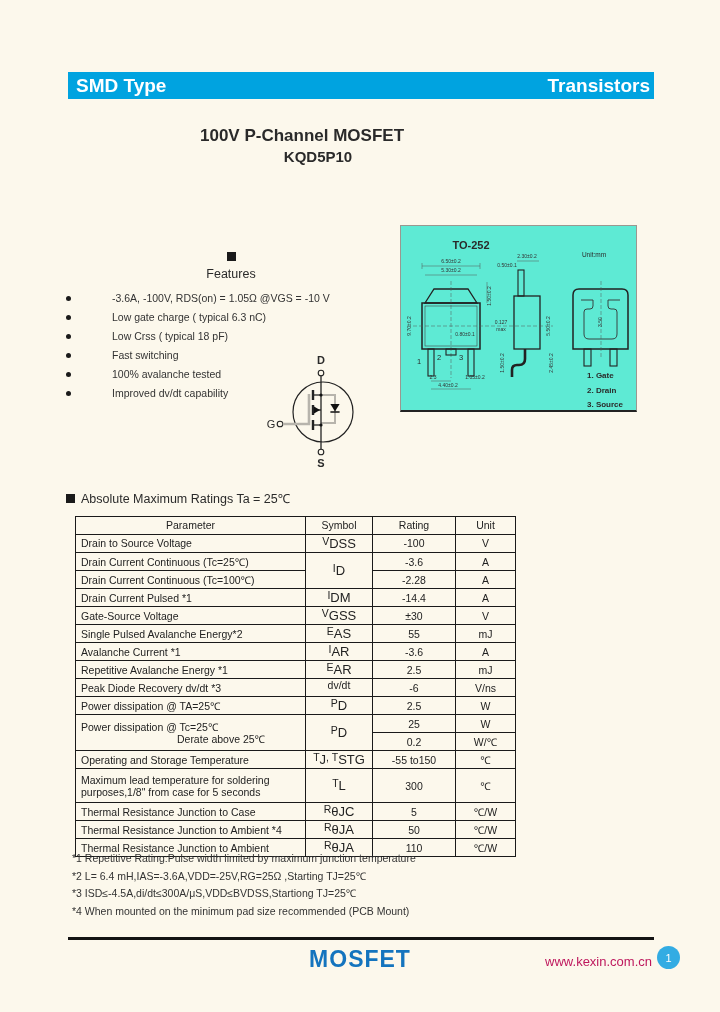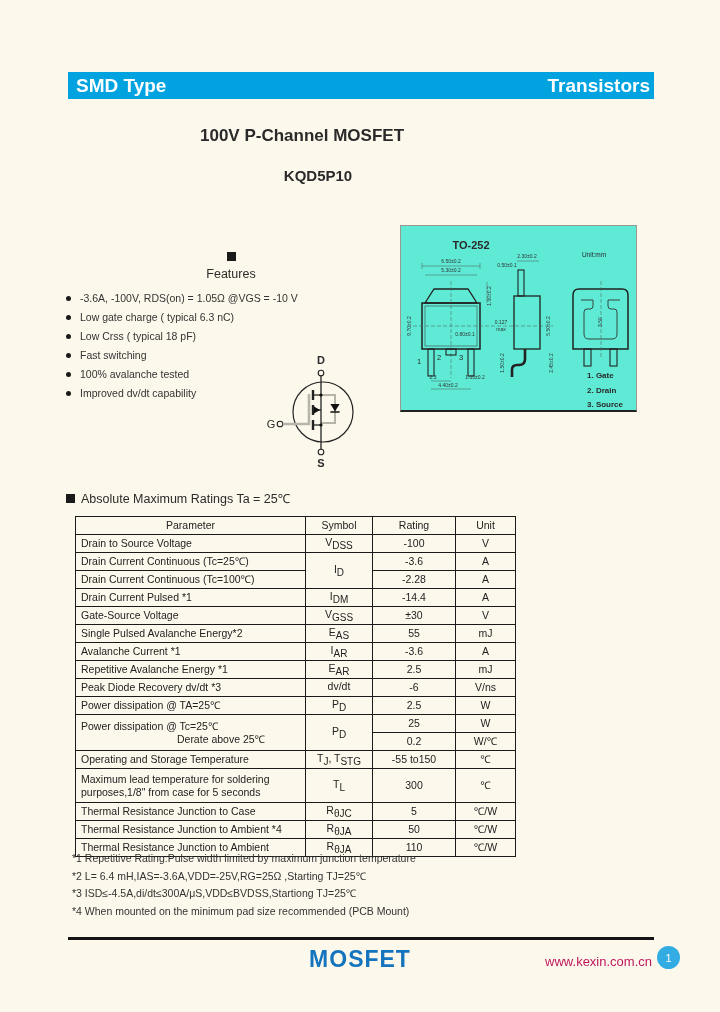--- a/index.html
+++ b/index.html
@@ -7,48 +7,48 @@
         font-family:"Liberation Sans", sans-serif;color:#2a2a2a;overflow:hidden;}
 
   
   .band{position:absolute;left:68px;top:72px;width:586px;height:27px;background:#00A3E0;
         color:#fff;display:flex;justify-content:space-between;align-items:center;
         font-size:19px;font-weight:bold;box-sizing:border-box;padding:0 4px 0 8px;text-align:center;}
 
   
   .title{position:absolute;left:0;top:126px;width:604px;text-align:center;}
   .title .t1{font-size:17px;font-weight:bold;}
-  .title .t2{font-size:15px;font-weight:bold;margin-top:21px;padding-left:32px;}
+  .title .t2{font-size:15px;font-weight:bold;margin-top:2px;padding-left:32px;}
 
   
   .features{position:absolute;left:66px;top:252px;width:330px;}
   .features .head{font-size:12.5px;display:flex;align-items:center;gap:6px;flex-direction:column;}
   .sqmark{display:inline-block;width:9px;height:9px;background:#1a1a1a;}
   .features ul{list-style:none;margin:8px 0 0 0;padding:0;}
-  .features li{font-size:10.5px;line-height:19px;display:flex;align-items:center;color:#333;}
+  .features li{font-size:10.5px;line-height:19px;display:flex;align-items:center;color:#333;gap:32px;}
   .bullet{display:inline-block;width:5px;height:5px;border-radius:50%;background:#1a1a1a;
           margin-right:9px;flex:0 0 auto;}
 
   
   .mos{position:absolute;left:263px;top:348px;}
 
   
   .pkg{position:absolute;left:400px;top:225px;width:237px;height:187px;
        border:1px solid #9a9890;border-bottom:2px solid #222;box-sizing:border-box;background:#5eead4;}
 
   
   .ratings-head{position:absolute;left:66px;top:490px;font-size:12.5px;display:flex;align-items:center;gap:6px;}
   table.amr{position:absolute;left:75px;top:516px;border-collapse:collapse;
             font-size:10.5px;color:#222;}
   table.amr td,table.amr th{border:1.7px solid #1a1a1a;height:17px;padding:0 4px;
             text-align:center;font-weight:normal;line-height:1.15;}
   table.amr .pl{text-align:left;padding-left:5px;}
   table.amr col.c-param{width:230px;} table.amr col.c-sym{width:67px;}
   table.amr col.c-rat{width:83px;} table.amr col.c-unit{width:60px;}
-  table.amr sub{font-size:10px;}
+  table.amr sub{font-size:13px;}
   table.amr tr.tall td{height:33px;}
   .derate{ text-align:center;padding-left:60px;}
 
   
   .notes{position:absolute;left:72px;top:850px;font-size:10.5px;line-height:17.5px;color:#333;}
 
   
   .footrule{position:absolute;left:68px;top:937px;width:586px;height:2.5px;background:#141414;}
   .logo{position:absolute;left:0;top:946px;width:720px;text-align:center;
         font-size:23px;font-weight:bold;color:#1474BE;letter-spacing:1px;transform:scaleY(1.02);}

